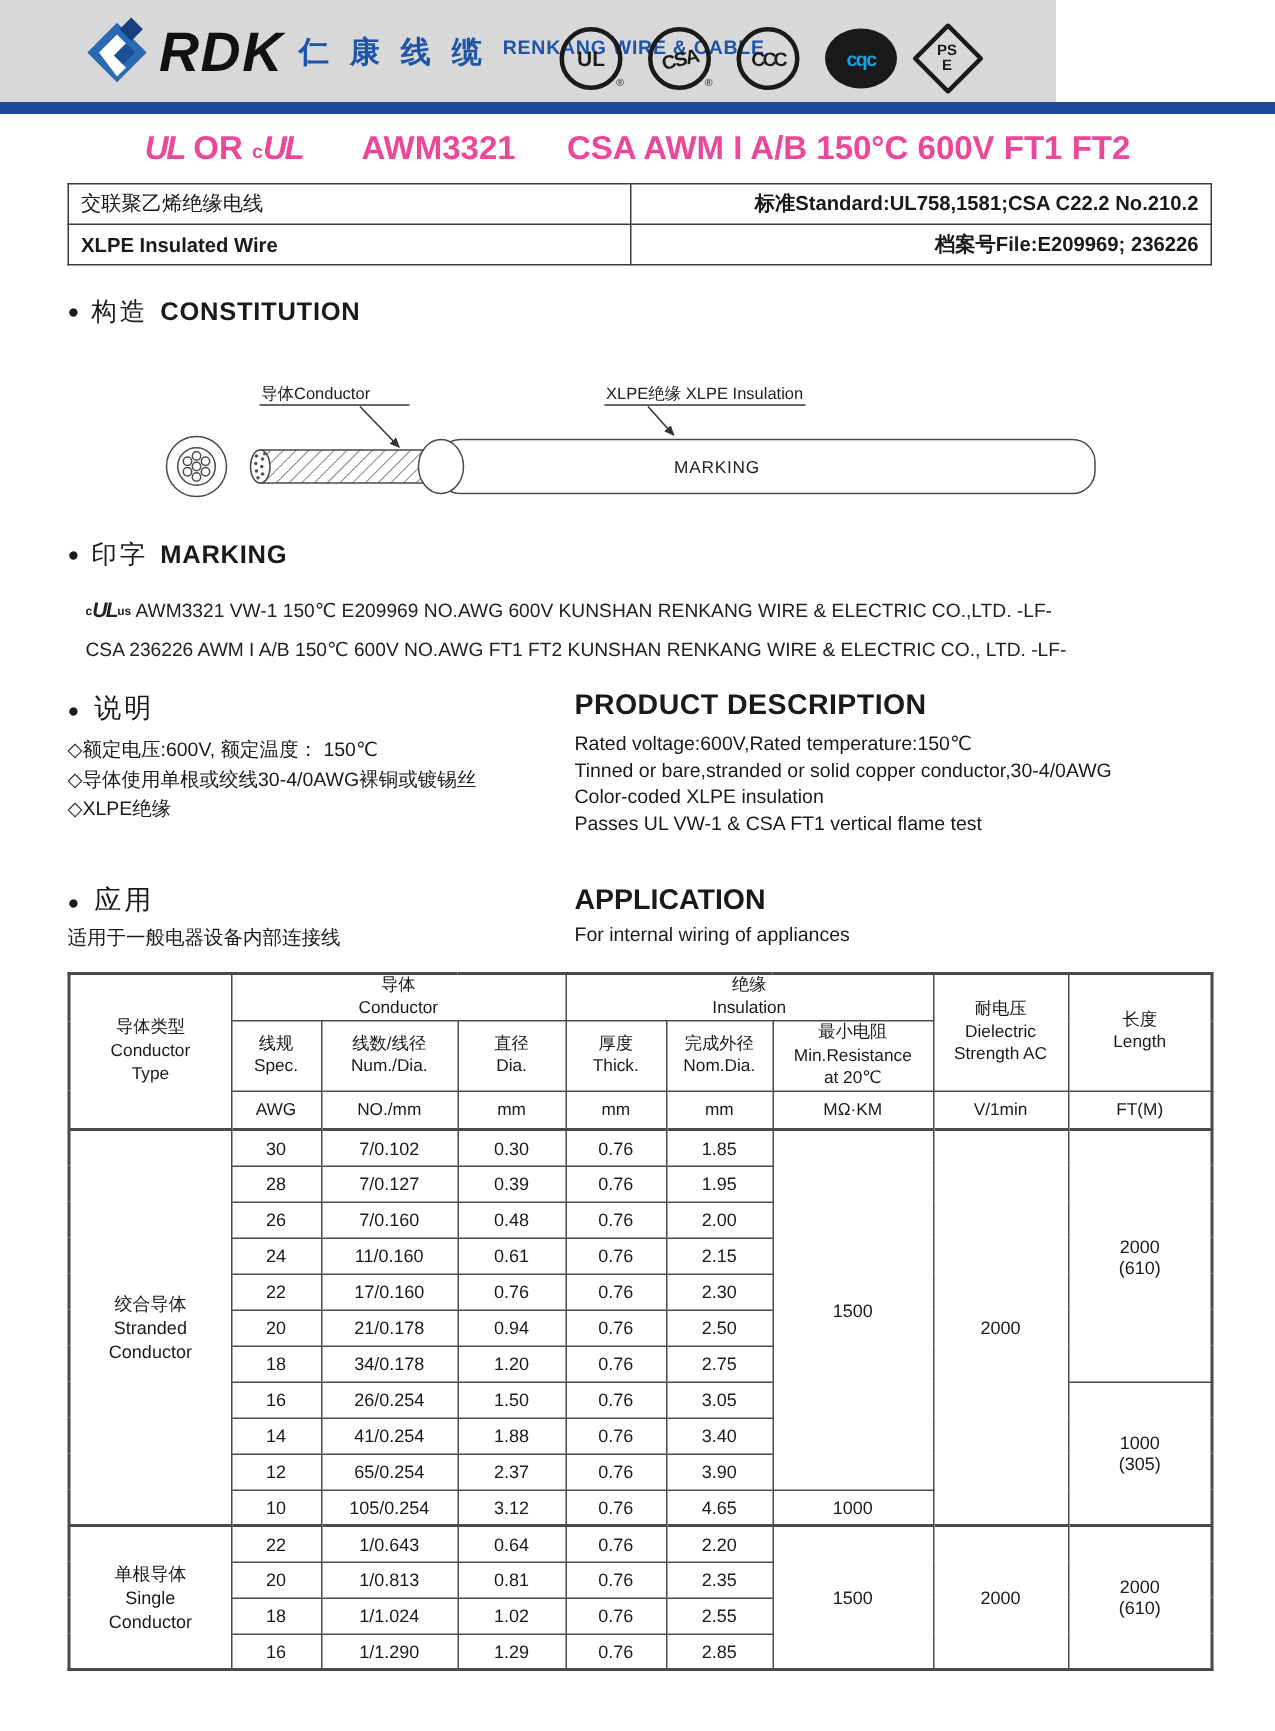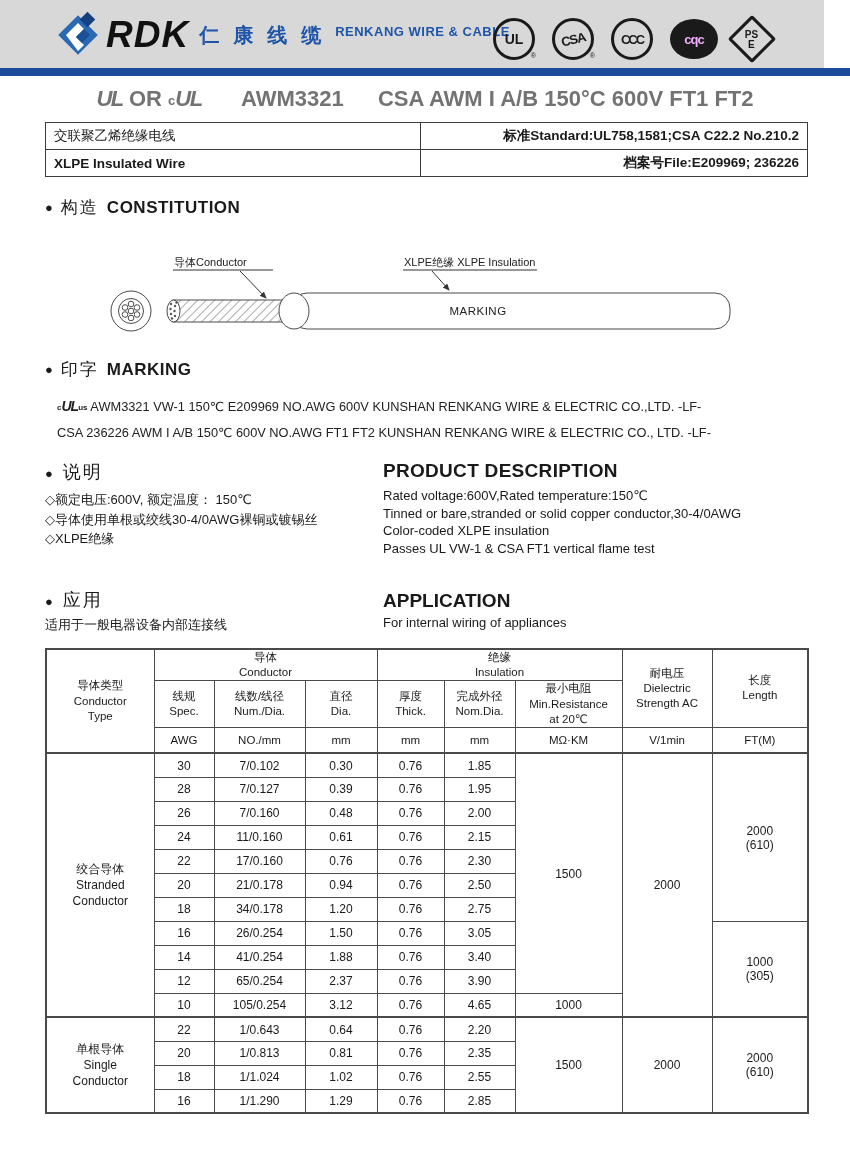--- a/index.html
+++ b/index.html
@@ -1,40 +1,40 @@
 <!DOCTYPE html>
 <html><head>
 <meta charset="utf-8">
 <style>
   * { margin:0; padding:0; box-sizing:border-box; }
   html,body { background:#f2f2f2; }
   body { font-family:"Liberation Sans","DejaVu Sans",sans-serif; color:#1a1a1a; }
   .page { position:relative; width:850px; height:1154px; background:#ffffff; margin:0 auto; overflow:hidden; }
 
   
-  .header { position:absolute; left:0; top:0; width:824px; height:68px; background:#d8d8d8; }
+  .header { position:absolute; left:0; top:0; width:704px; height:68px; background:#d8d8d8; }
   .logo { position:absolute; left:52px; top:10px; display:flex; align-items:center; }
   .logo-diamond { width:52px; height:50px; }
   .logo-rdk { font-size:37px; font-weight:900; letter-spacing:1px; color:#111; margin-left:2px; font-style:italic; }
   .logo-cjk { margin-left:10px; display:flex; flex-direction:row; }
   .logo-cn { color:#1e55a8; font-size:20px; font-weight:bold; letter-spacing:14px; line-height:1.1; white-space:nowrap; }
   .logo-en { color:#1e55a8; font-size:13px; font-weight:bold; letter-spacing:0.5px; }
   .certs { position:absolute; right:55px; top:18px; display:flex; align-items:center; gap:17px; }
   .cert { display:flex; align-items:center; justify-content:center; color:#1a1a1a; font-weight:900; }
   .cert-circle { width:42px; height:42px; border:3px solid #1a1a1a; border-radius:50%; font-size:14px; position:relative; }
   .cert-csa .in { transform:rotate(-14deg); font-size:13px; letter-spacing:-1px; }
   .cert-ccc .in { font-size:13px; letter-spacing:-2px; }
   .cert-reg { position:absolute; right:-4px; bottom:-2px; font-size:7px; font-weight:normal; }
-  .cert-cqc { width:48px; height:40px; background:#1a1a1a; border-radius:50%; color:#f0abfc; font-size:13px; letter-spacing:-1px; }
+  .cert-cqc { width:48px; height:40px; background:#1a1a1a; border-radius:50%; color:#0ea5e9; font-size:13px; letter-spacing:-1px; }
   .cert-pse { width:34px; height:34px; border:3px solid #1a1a1a; transform:rotate(45deg); border-radius:2px; }
   .cert-pse .in { transform:rotate(-45deg); font-size:10px; line-height:0.95; text-align:center; font-weight:800; }
   .bluebar { position:absolute; left:0; top:68px; width:850px; height:8px; background:#1b4a9b; }
 
   
-  .doc-title { position:absolute; left:0; top:86px; width:850px; text-align:center; color:#737373; font-weight:bold; font-size:22px; white-space:nowrap; }
+  .doc-title { position:absolute; left:0; top:86px; width:850px; text-align:center; color:#ec4899; font-weight:bold; font-size:22px; white-space:nowrap; }
   .ulmark { font-weight:900; font-style:italic; letter-spacing:-1.5px; display:inline-block; }
   .c-small { font-size:13px; font-weight:900; vertical-align:1px; }
   .t-gap1 { display:inline-block; width:28px; }
   .t-gap2 { display:inline-block; width:22px; }
 
   
   .info-table { position:absolute; left:45px; top:122px; width:762px; border-collapse:collapse; table-layout:fixed; }
   .info-table td { border:1px solid #3c3c3c; height:27px; font-size:13.5px; padding:2px 8px; vertical-align:middle; background:#fff; }
   .info-table .r-col { font-weight:bold;text-align:right; }
   .info-table .b { font-weight:bold; }

